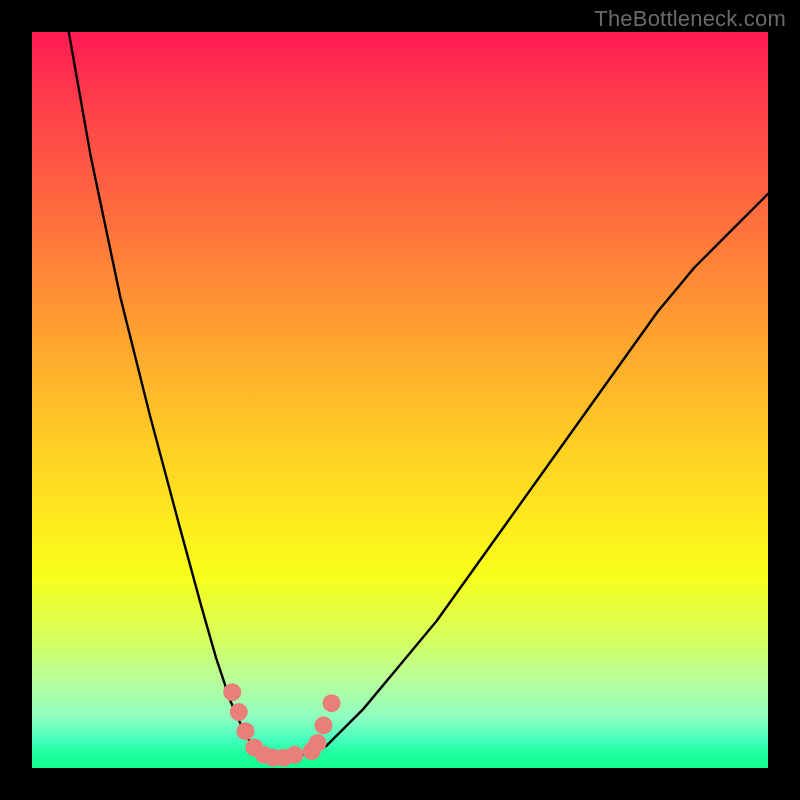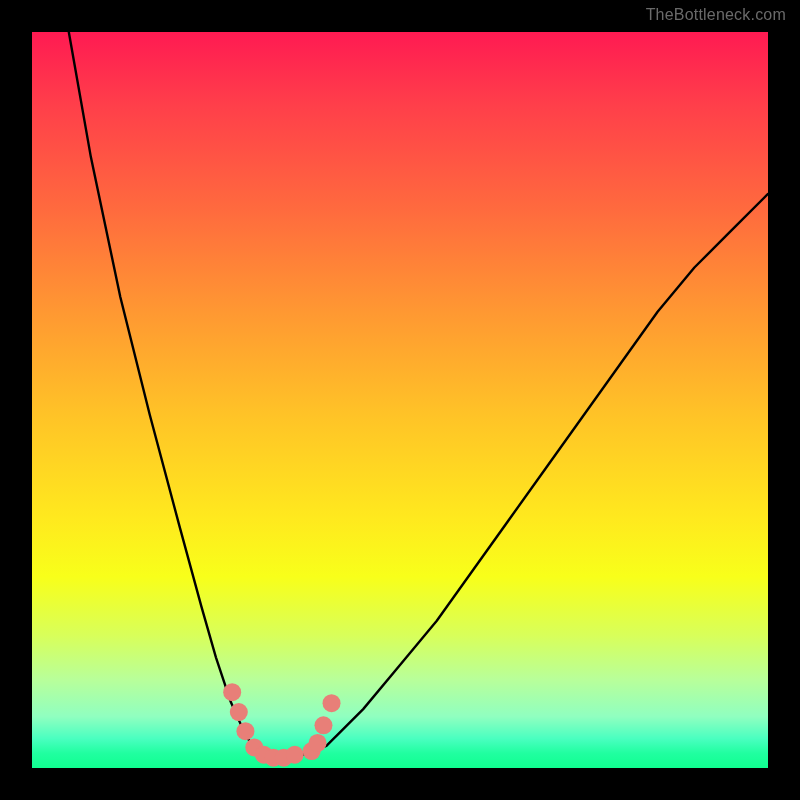--- a/index.html
+++ b/index.html
@@ -39,21 +39,21 @@
       #4affc0 96%,
       #20ffa0 98%,
       #10ff90 100%
     );
   }
   .watermark {
     position: absolute;
     top: 6px;
     right: 14px;
     color: #6a6a6a;
-    font-size: 16px;
+    font-size: 22px;
     letter-spacing: 0.2px;
     font-weight: 400;
   }
   svg.curve {
     position: absolute;
     left: 0;
     top: 0;
     width: 736px;
     height: 736px;
   }

